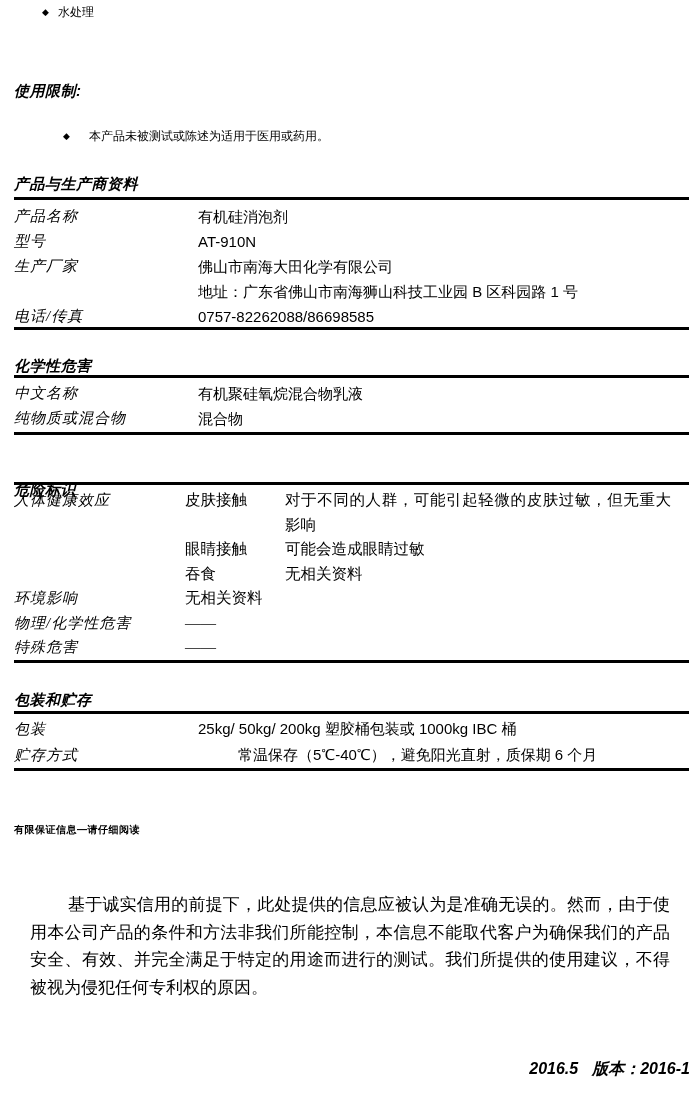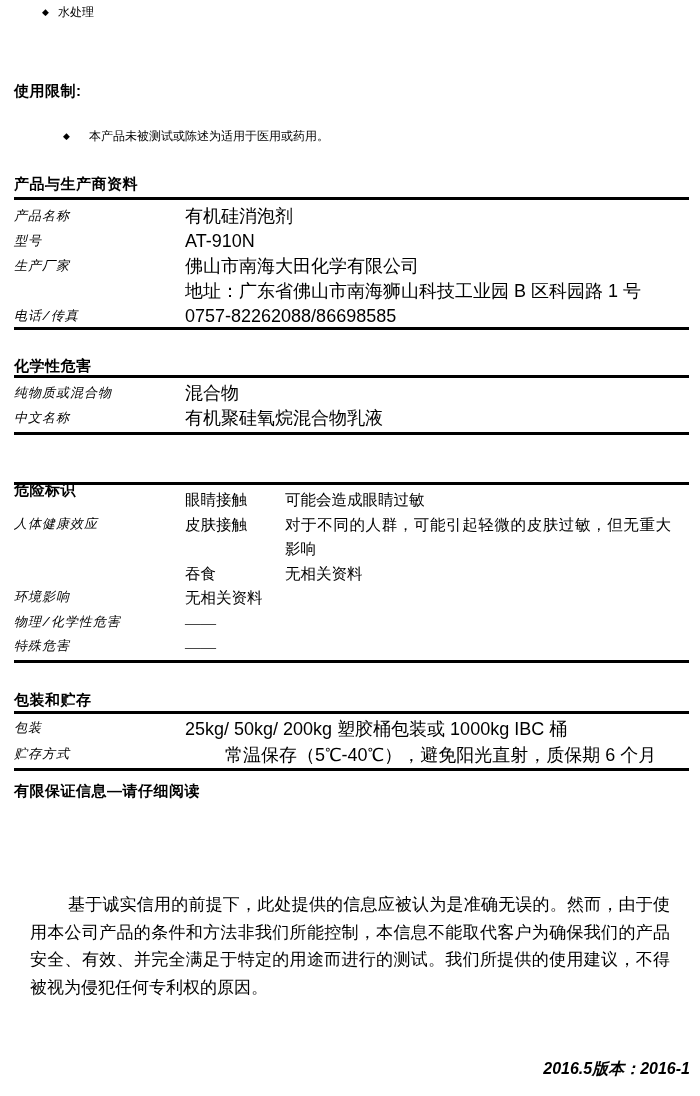--- a/index.html
+++ b/index.html
@@ -22,56 +22,57 @@
   .rule {
     position: absolute;
     left: 14px; width: 675px; height: 2.7px;
     background: #000000;
   }
 
   .section-title {
     position: absolute; left: 14px;
     font-weight: bold; font-size: 15px; line-height: 20px;
     letter-spacing: 0.5px;
+    font-style: italic;
   }
 
   .bullet-line {
     position: absolute;
     display: flex; align-items: center;
     line-height: 20px;
   }
   .diamond { font-size: 9px; line-height: 20px; }
   .bullet-text { font-size: 12px; }
 
   .tbl { position: absolute; left: 14px; width: 675px; }
   .trow { display: flex; line-height: 25px; }
-  .c-label { width: 171px; flex: 0 0 171px; font-size: 13px; font-family: Liberation Mono, monospace; }
-  .c-value { flex: 1; font-size: 18px; }
+  .c-label { width: 171px; flex: 0 0 171px; font-size: 15px; }
+  .c-value { flex: 1; font-size: 15px; margin-left: 13px; }
 
   .hz { position: absolute; left: 14px; width: 675px; }
   .hz .trow { line-height: 24.5px; }
   .hz .c-label { width: 171px; flex: 0 0 171px; }
   .hz .c-sub   { width: 100px; flex: 0 0 100px; font-size: 15.5px; font-family: "Liberation Serif", serif; }
   .hz .c-val   { width: 386px; flex: 0 0 386px; font-size: 15.5px; font-family: "Liberation Serif", serif; text-align: justify; }
 
   .warranty-title {
-    position: absolute; left: 14px; top: 780px;
-    font-weight: bold; font-size: 15px; line-height: 22px; letter-spacing: 0.5px;
+    position: absolute; left: 14px; top: 819px;
+    font-weight: bold; font-size: 10px; line-height: 22px; letter-spacing: 0.5px;
   }
   .warranty-body {
     position: absolute; left: 30px; top: 891px; width: 640px;
     font-family: Liberation Sans, sans-serif;
     font-size: 17px; line-height: 27.5px;
     text-align: justify; text-indent: 38px;
   }
   .footer {
     position: absolute; right: 10px; top: 1058px;
     font-weight: bold; font-style: italic;
     font-size: 16px; line-height: 22px;
-    display: flex; 
+    display: flex; gap: 14px;
   }
 </style>
 </head>
 <body>
 
 <div class="page">
 
   <div class="bullet-line" style="top:2px; left:42px;">
     <span class="diamond" style="margin-right:9px;">◆</span>
     <span class="bullet-text serif">水处理</span>
@@ -107,42 +108,42 @@
       <span class="c-label kai">电话/传真</span>
       <span class="c-value sans">0757-82262088/86698585</span>
     </div>
   </div>
   <div class="rule" style="top:327px;"></div>
 
   <div class="section-title" style="top:356px;">化学性危害</div>
   <div class="rule" style="top:375px;"></div>
   <div class="tbl" style="top:381px;">
     <div class="trow">
+      <span class="c-label kai">中文名称</span>
+      <span class="c-value sans">有机聚硅氧烷混合物乳液</span>
+    </div>
+    <div class="trow">
       <span class="c-label kai">纯物质或混合物</span>
       <span class="c-value sans">混合物</span>
-    </div>
-    <div class="trow">
-      <span class="c-label kai">中文名称</span>
-      <span class="c-value sans">有机聚硅氧烷混合物乳液</span>
     </div>
   </div>
   <div class="rule" style="top:432px;"></div>
 
   <div class="section-title" style="top:480px;">危险标识</div>
   <div class="rule" style="top:482px;"></div>
   <div class="hz" style="top:488px;">
     <div class="trow">
+      <span class="c-label kai">人体健康效应</span>
+      <span class="c-sub">皮肤接触</span>
+      <span class="c-val">对于不同的人群，可能引起轻微的皮肤过敏，但无重大影响</span>
+    </div>
+    <div class="trow">
       <span class="c-label kai"></span>
       <span class="c-sub">眼睛接触</span>
       <span class="c-val">可能会造成眼睛过敏</span>
-    </div>
-    <div class="trow">
-      <span class="c-label kai">人体健康效应</span>
-      <span class="c-sub">皮肤接触</span>
-      <span class="c-val">对于不同的人群，可能引起轻微的皮肤过敏，但无重大影响</span>
     </div>
     <div class="trow">
       <span class="c-label kai"></span>
       <span class="c-sub">吞食</span>
       <span class="c-val">无相关资料</span>
     </div>
     <div class="trow">
       <span class="c-label kai">环境影响</span>
       <span class="c-sub">无相关资料</span>
       <span class="c-val"></span>

